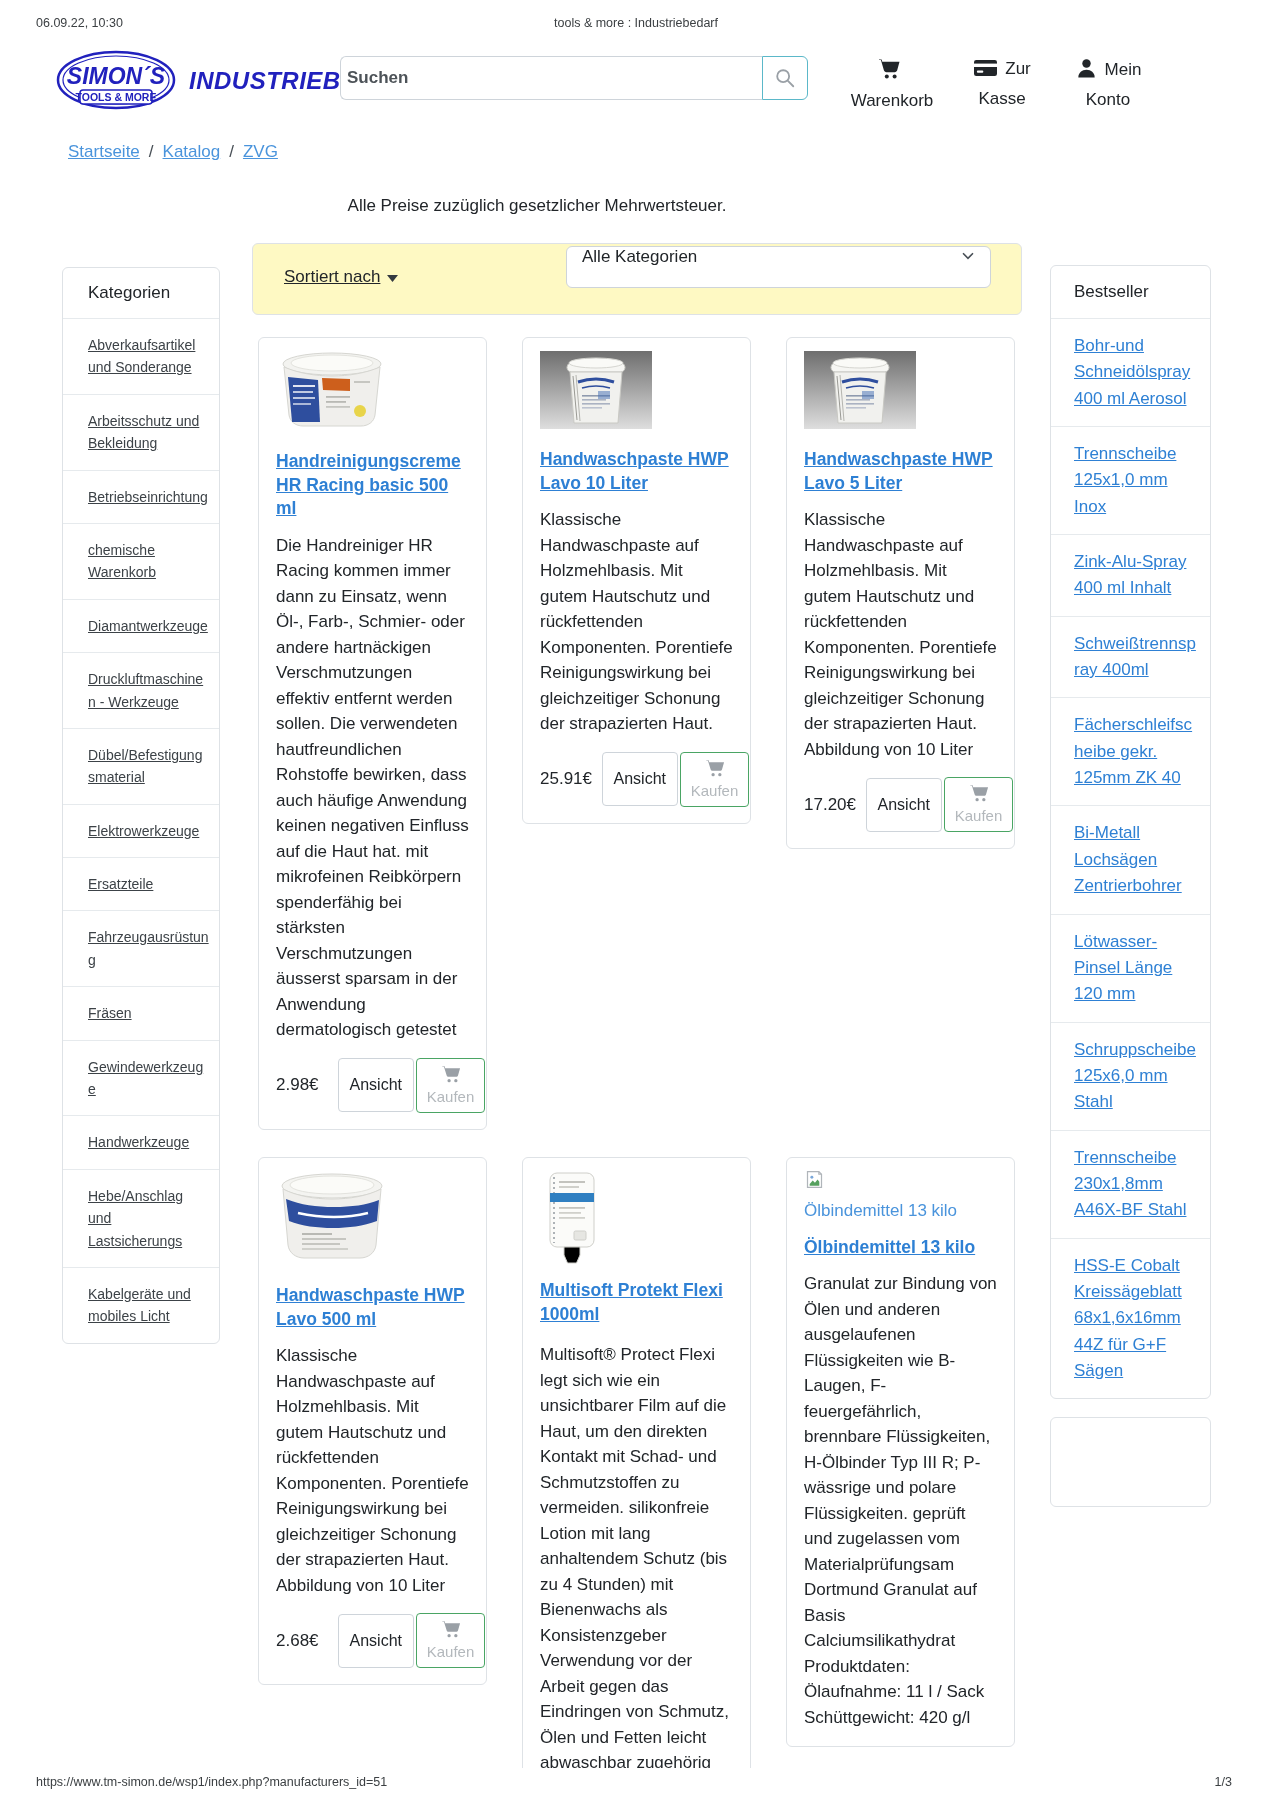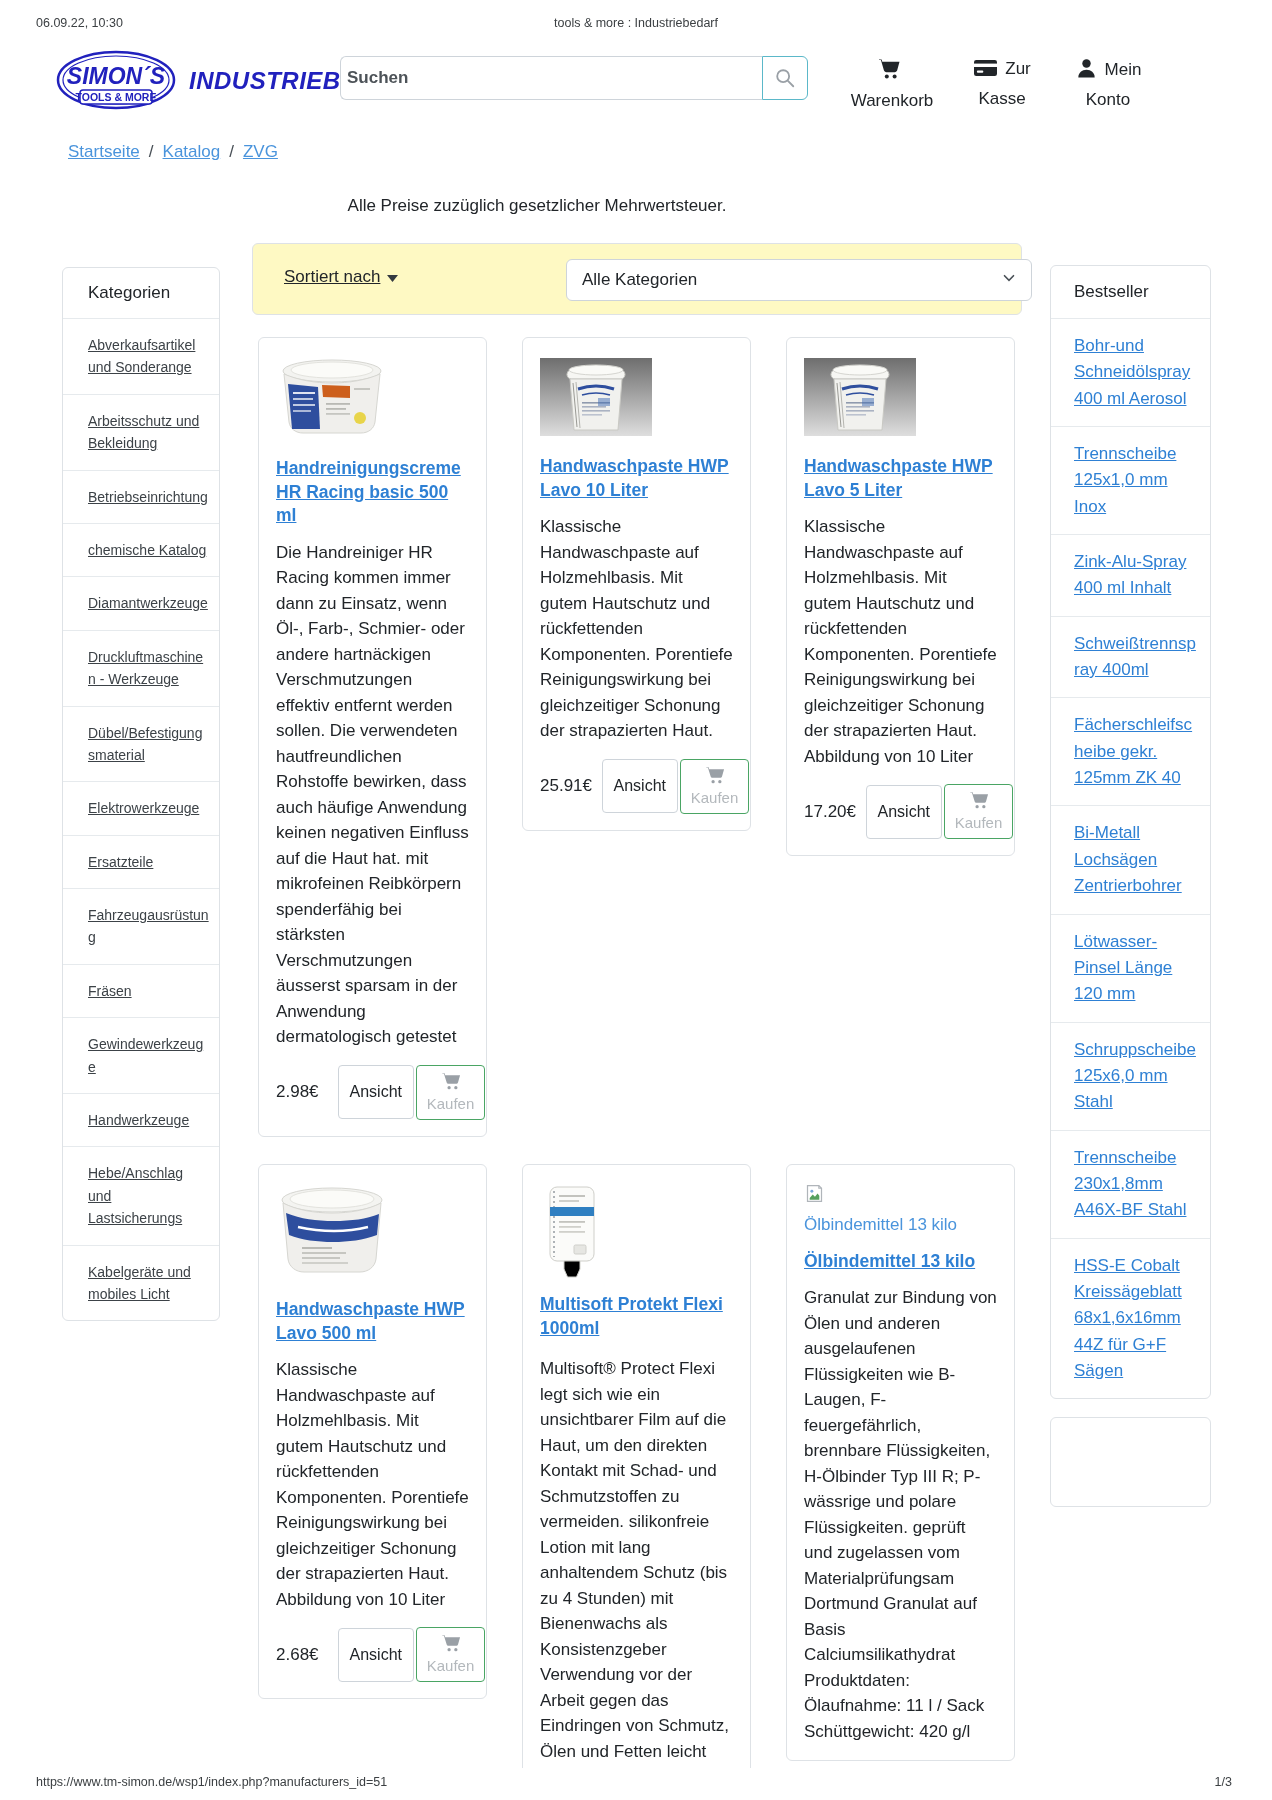--- a/index.html
+++ b/index.html
@@ -38,24 +38,24 @@
   .crumb-sep{color:#495057; margin:0 9px; text-decoration:none;}
   .tax-note{position:absolute; top:196px; left:62px; width:950px; text-align:center; font-size:17px;}
   
   .cat-sidebar{position:absolute; top:267px; left:62px; width:158px; border:1px solid var(--border); border-radius:6px; background:#fff;}
   .cat-header{padding:15px 10px 15px 25px; font-size:17px;}
   .cat-item{display:block; padding:15px 10px 15px 25px; font-size:14px; line-height:1.6; color:var(--cat-text); text-decoration:underline; overflow-wrap:anywhere; border-top:1px solid var(--divider);}
   
   .main-toolbar{position:absolute; top:243px; left:252px; width:770px; height:72px; border:1px solid var(--border); border-radius:6px; background:#fef9c3;}
   .sort-link{position:absolute; left:31px; top:23px; font-size:17px; color:var(--text); text-decoration:underline; cursor:pointer;}
   .sort-caret{display:inline-block; margin-left:7px;}
-  .cat-select{position:absolute; left:313px; top:15px; width:466px; height:42px; border:1px solid #ced4da; border-radius:6px; background:#fff; display:flex; align-items:center; justify-content:space-between; padding:0 13px 0 15px; font-size:17px; cursor:pointer;}
+  .cat-select{position:absolute; left:313px; top:2px; width:425px; height:42px; border:1px solid #ced4da; border-radius:6px; background:#fff; display:flex; justify-content:space-between; padding:0 13px 0 15px; font-size:17px; cursor:pointer;}
   
   .grid{position:absolute; top:337px; left:258px; width:757px; display:grid; grid-template-columns:repeat(3,229px); column-gap:35px; row-gap:27px; align-items:start;}
-  .card{border:1px solid var(--border); border-radius:6px; background:#fff; padding:18px 17px 16px;}
+  .card{border:1px solid var(--border); border-radius:6px; background:#fff; padding:11px 17px 16px;}
   .card-img{display:block; margin:2px 0 2px 0;}
   .card-title{display:inline-block; margin-top:13px; font-size:17.5px; font-weight:bold; line-height:1.35; color:var(--link-blue); text-decoration:underline;}
   .card-desc{margin-top:12px; font-size:17px; line-height:1.5; overflow-wrap:break-word;}
   .price-row{margin-top:15px; margin-right:-16px; display:flex; align-items:center;}
   .price{font-size:17px; margin-right:auto;}
   .btn-view{background:#fff; border:1px solid #ced4da; border-radius:4px; padding:17px 11px; font-size:16px; font-family:inherit; color:var(--text); cursor:pointer;}
   .btn-buy{background:#fff; border:1px solid var(--green); border-radius:4px; width:69px; padding:6px 0 7px; text-align:center; cursor:pointer; margin-left:2px;}
   .btn-buy .buy-label{display:block; font-size:15px; color:var(--muted); margin-top:1px;}
   .float-img{float:left; width:72px; margin:0 12px 6px 0;}
   .card--multisoft .card-title{margin-top:0;}
@@ -134,21 +134,21 @@
   <a>Startseite</a><span class="crumb-sep">/</span><a>Katalog</a><span class="crumb-sep">/</span><a>ZVG</a>
 </div>
 
 <div class="tax-note">Alle Preise zuzüglich gesetzlicher Mehrwertsteuer.</div>
 
 <div class="cat-sidebar">
   <div class="cat-header">Kategorien</div>
   <a class="cat-item">Abverkaufsartikel und Sonderange</a>
   <a class="cat-item">Arbeitsschutz und Bekleidung</a>
   <a class="cat-item">Betriebseinrichtung</a>
-  <a class="cat-item">chemische Katalog</a>
+  <a class="cat-item">chemische Warenkorb</a>
   <a class="cat-item">Diamantwerkzeuge</a>
   <a class="cat-item">Druckluftmaschinen - Werkzeuge</a>
   <a class="cat-item">Dübel/Befestigungsmaterial</a>
   <a class="cat-item">Elektrowerkzeuge</a>
   <a class="cat-item">Ersatzteile</a>
   <a class="cat-item">Fahrzeugausrüstung</a>
   <a class="cat-item">Fräsen</a>
   <a class="cat-item">Gewindewerkzeuge</a>
   <a class="cat-item">Handwerkzeuge</a>
   <a class="cat-item">Hebe/Anschlag und Lastsicherungs</a>

